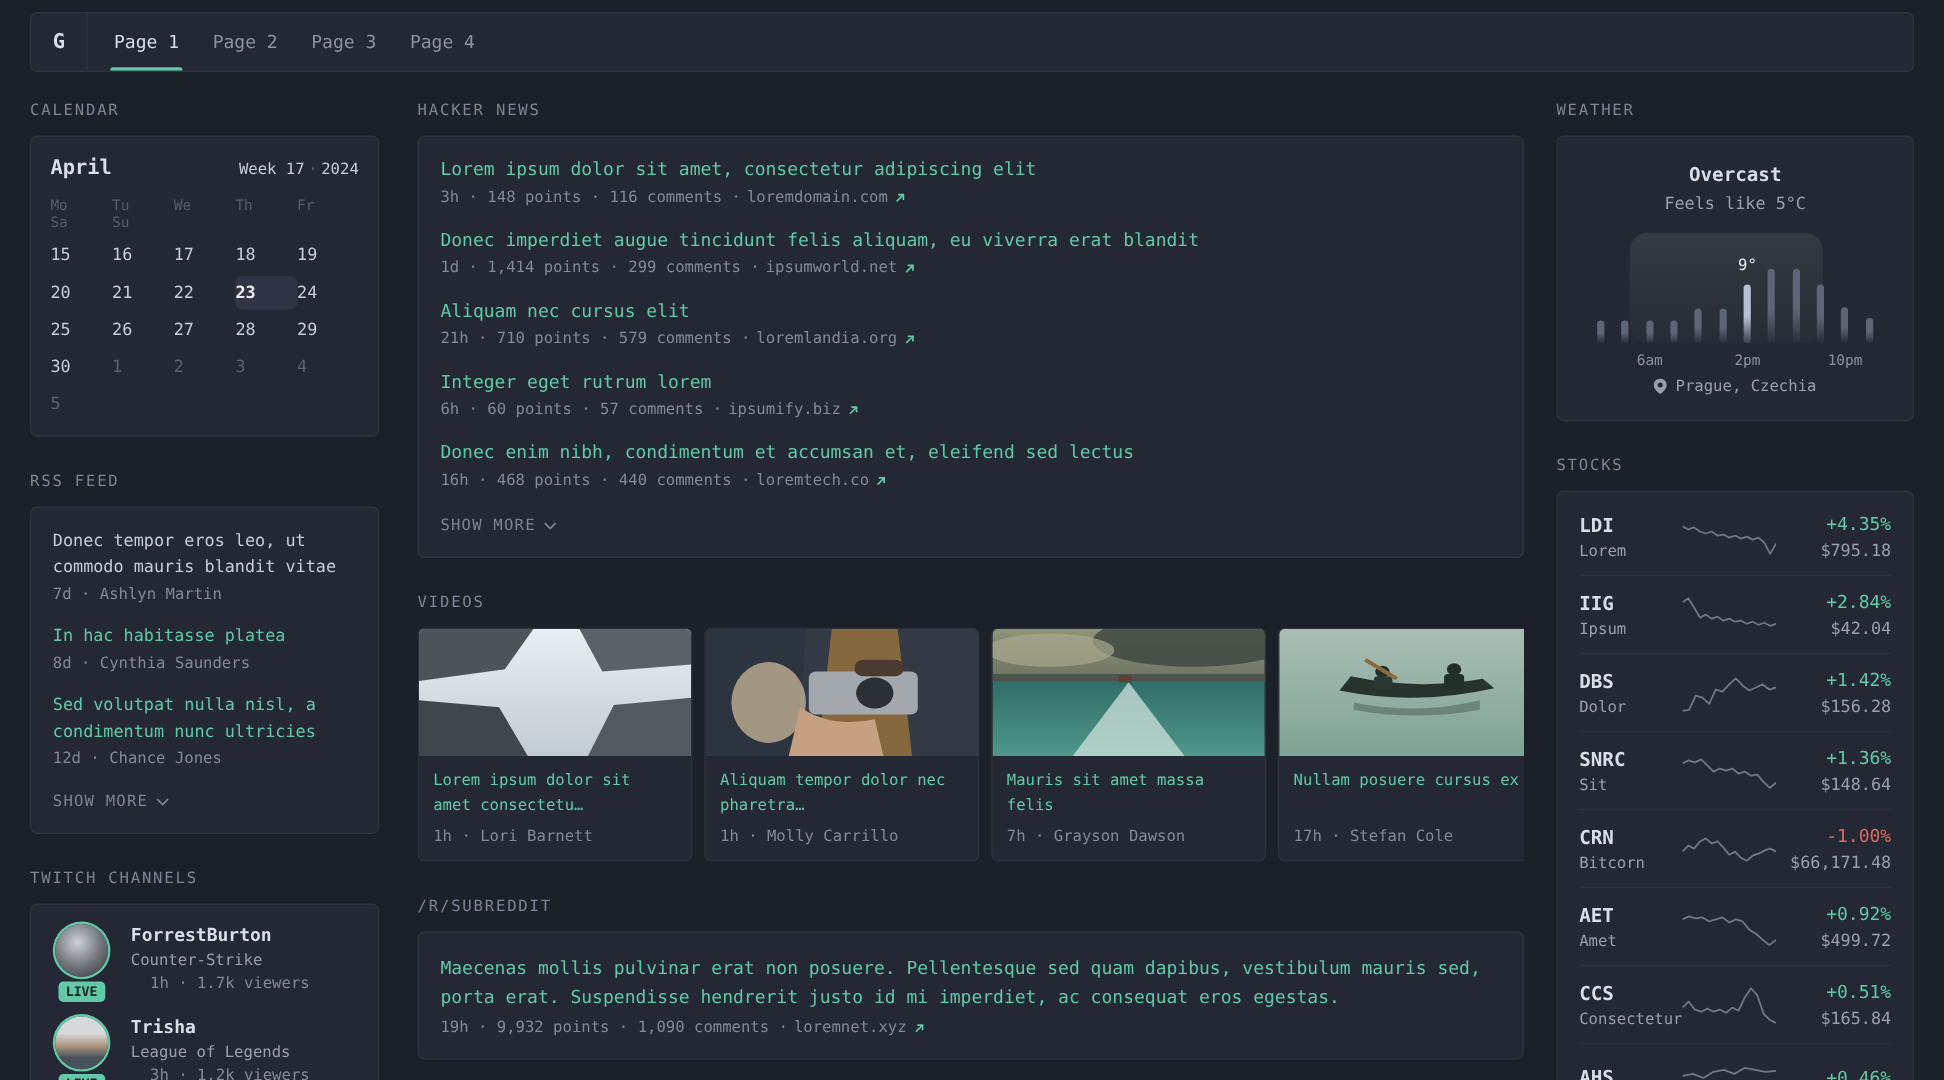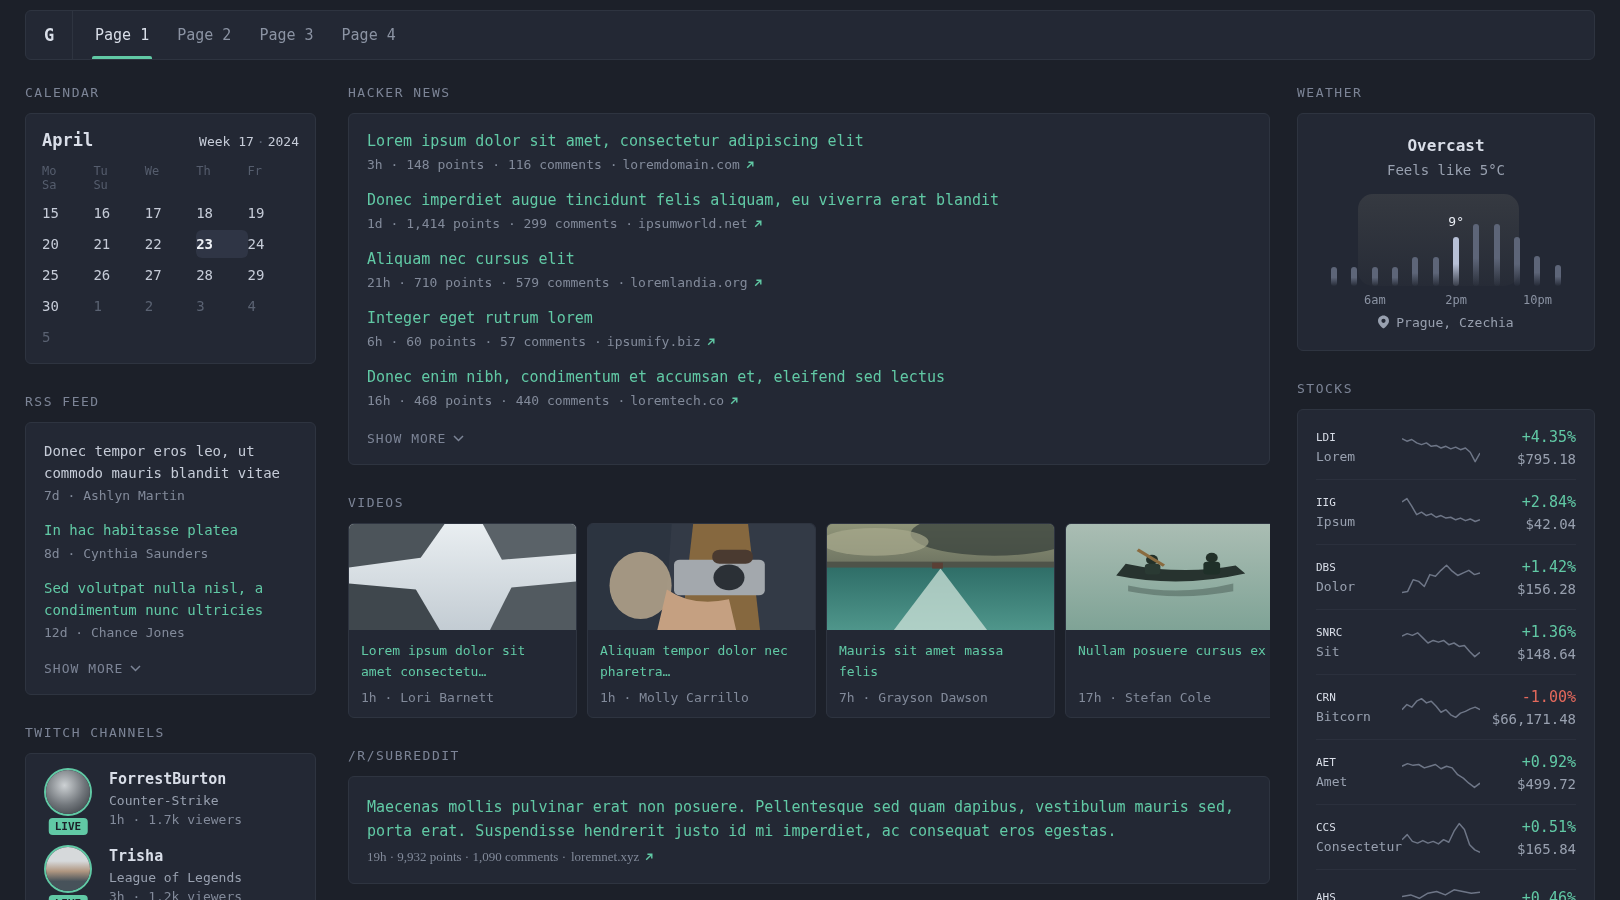--- a/index.html
+++ b/index.html
@@ -62,32 +62,32 @@
   .tw-row.offline .tw-avatar { box-shadow:0 0 0 2px #3c4352; }
   .av-forrest { background:radial-gradient(circle at 42% 35%, #cdd1d4, #71767b 52%, #2c3137); }
   .av-trisha  { background:linear-gradient(180deg,#d6d9db 32%,#b09781 55%,#47525a 78%); }
   .av-kendall { background:radial-gradient(circle at 45% 40%, #e6cfb5, #b08a66 62%, #6d5948); }
   .tw-live { position:absolute; bottom:-8px; left:50%; transform:translateX(-50%);
              background:var(--accent,#61c9a5); color:#1c2029; font-size:11px; font-weight:bold;
              padding:2px 6px; border-radius:4px;margin-top:12px; }
   .tw-name { font-size:15px; font-weight:bold; color:var(--text); margin-bottom:5px; cursor:pointer; }
   .tw-row.offline .tw-name { color:#98a0af; }
   .tw-cat { font-size:13px; color:#98a0af; margin-bottom:4px; }
-  .tw-meta { font-size:13px; color:#828a9a; }
+  .tw-meta { font-size:13px; color:#828a9a;margin-left:16px; }
   
   .videos-row { display:flex; gap:10px; overflow:hidden; }
   .video-card { width:229px; flex:none; background:var(--card,#232834); border:1px solid var(--border,#2e3440);
                 border-radius:6px; overflow:hidden; }
   .video-thumb { display:block; width:100%; height:106px; cursor:pointer; }
   .video-body { padding:11px 12px 12px; }
   .video-title { font-size:13px; line-height:1.6; color:var(--accent,#61c9a5); height:42px; overflow:hidden; cursor:pointer; }
   .video-meta { font-size:13px; color:#828a9a; margin-top:7px; white-space:nowrap; }
   
   .sub-title { font-size:15px; line-height:1.6; color:var(--accent,#61c9a5); cursor:pointer; }
-  .sub-meta { font-size:13px; color:#828a9a; margin-top:6px; display:flex; align-items:center; gap:5px;font-family:Liberation Serif, serif; }
+  .sub-meta { font-size:13px; color:#828a9a; margin-top:6px; display:flex; align-items:center; gap:5px; }
   
   .wx-card { padding:18px 20px 20px; text-align:center; }
   .wx-cond { font-size:16px; font-weight:bold; margin-top:4px; }
   .wx-feels { font-size:14px; color:#98a0af; margin-top:7px; }
   .wx-chart { position:relative; height:92px; margin:16px 6px 0; }
   .wx-day-region { position:absolute; top:0; bottom:0; border-radius:15px;
                    background:linear-gradient(180deg, rgba(216,210,178,0.10), rgba(216,210,178,0.02)); }
   .wx-bars { position:absolute; inset:0; display:flex; align-items:flex-end; }
   .wx-slot { flex:1; display:flex; justify-content:center; }
   .wx-bar { width:6px; border-radius:3px;
@@ -96,21 +96,21 @@
   .wx-temp { position:absolute; transform:translateX(-50%); font-size:13px; color:#e9edf4; }
   .wx-xlabels { position:relative; height:15px; margin:7px 6px 0; }
   .wx-xlabels span { position:absolute; transform:translateX(-50%); font-size:12px; color:#8b93a3; }
   .wx-loc { display:flex; justify-content:center; align-items:flex-start; gap:7px; margin-top:7px;
             font-size:13px; color:#98a0af; }
   
   .stocks-card { padding:5px 18px; }
   .stock-row { display:flex; align-items:center; padding:13px 0 12px; border-bottom:1px solid #2b303d; cursor:pointer; }
   .stock-row:last-child { border-bottom:none; }
   .stock-id { width:82px; flex:none; }
-  .ticker { font-size:11px; font-weight:normal; }
+  .ticker { font-size:16px; font-weight:bold; }
   .sname { font-size:13px; color:#98a0af; margin-top:5px; }
   .spark { flex:1; height:34px; margin:0 4px; }
   .stock-val { width:92px; flex:none; text-align:right; }
   .change { font-size:15px; color:var(--accent,#61c9a5); }
   .stock-row.neg .change { color:var(--negative,#e4695c); }
   .price { font-size:14px; color:#98a0af; margin-top:5px; }
 </style>
 </head>
 <body>
 

